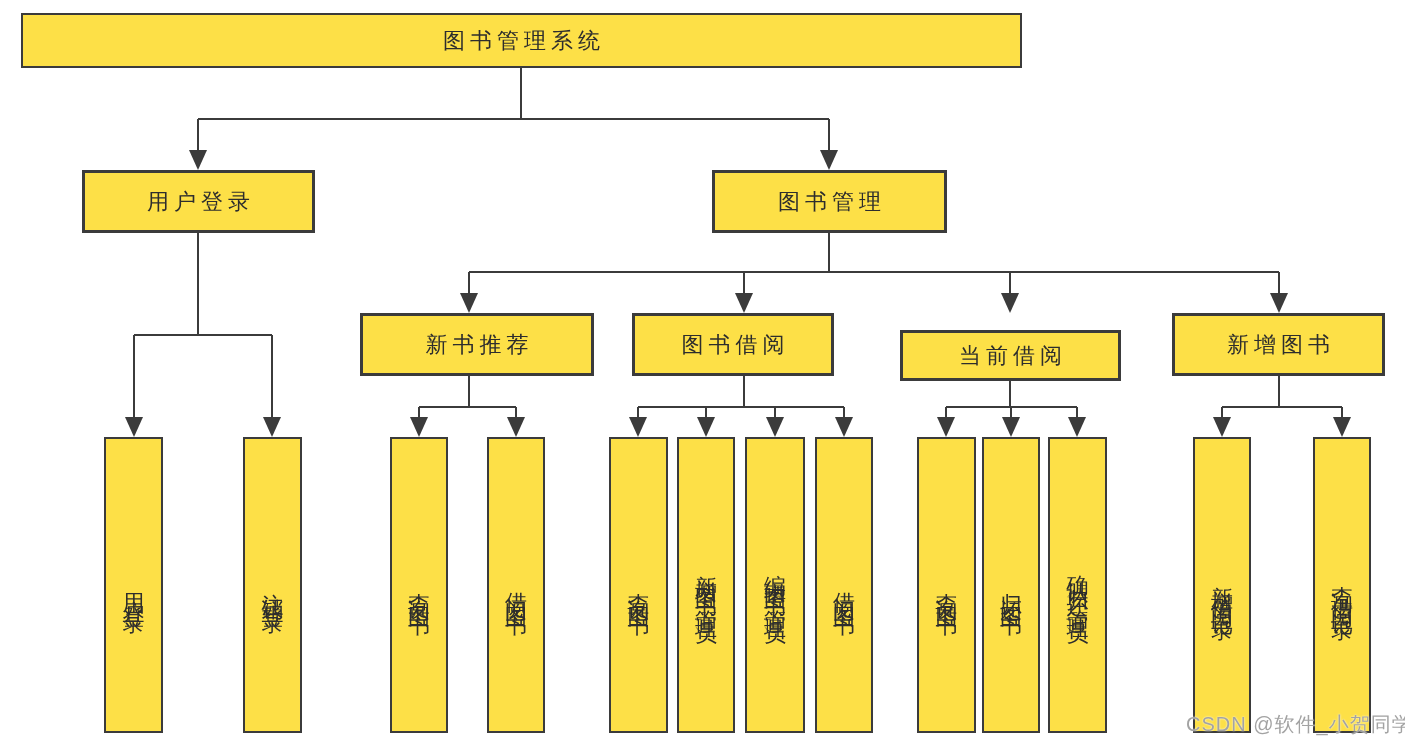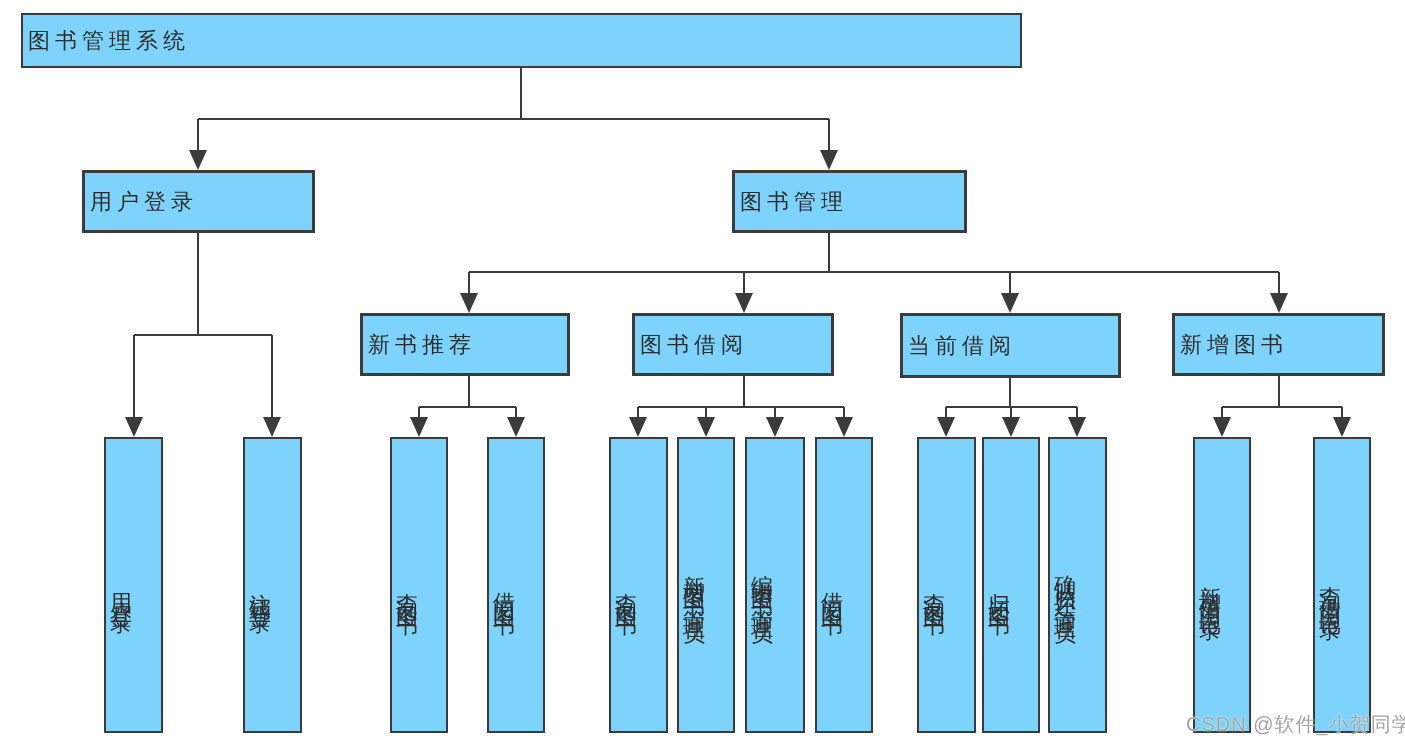--- a/index.html
+++ b/index.html
@@ -17,24 +17,25 @@
   }
   .connectors {
     position: absolute;
     left: 0;
     top: 0;
     z-index: 1;
   }
   .box {
     position: absolute;
     box-sizing: border-box;
-    background: #7dd3fc;
+    background: #fde047;
     border: 3px solid #3b3b3b;
     display: flex;
     align-items: center;
+    justify-content: center;
     color: #2d2d2d;
     z-index: 2;
   }
   .box.root, .box.leaf {
     border-width: 2px;
   }
   .h-label {
     font-size: 22px;
     letter-spacing: 5px;
     white-space: nowrap;
@@ -108,31 +109,31 @@
     </g>
   </svg>
 
   <div class="box root" style="left:21px; top:13px; width:1001px; height:55px;">
     <span class="h-label">图书管理系统</span>
   </div>
 
   <div class="box" style="left:82px; top:170px; width:233px; height:63px;">
     <span class="h-label">用户登录</span>
   </div>
-  <div class="box" style="left:712px; top:170px; width:235px; height:63px;margin-left:20px;">
+  <div class="box" style="left:712px; top:170px; width:235px; height:63px;">
     <span class="h-label">图书管理</span>
   </div>
 
-  <div class="box" style="left:360px; top:313px; width:210px; height:63px;">
+  <div class="box" style="left:360px; top:313px; width:234px; height:63px;">
     <span class="h-label">新书推荐</span>
   </div>
   <div class="box" style="left:632px; top:313px; width:202px; height:63px;">
     <span class="h-label">图书借阅</span>
   </div>
-  <div class="box" style="left:900px; top:313px; width:221px; height:65px;">
+  <div class="box" style="left:900px; top:330px; width:221px; height:51px;">
     <span class="h-label">当前借阅</span>
   </div>
   <div class="box" style="left:1172px; top:313px; width:213px; height:63px;">
     <span class="h-label">新增图书</span>
   </div>
 
   <div class="box leaf" style="left:104px; top:437px; width:59px; height:296px;">
     <span class="v-label">用户登录</span>
   </div>
   <div class="box leaf" style="left:243px; top:437px; width:59px; height:296px;">

